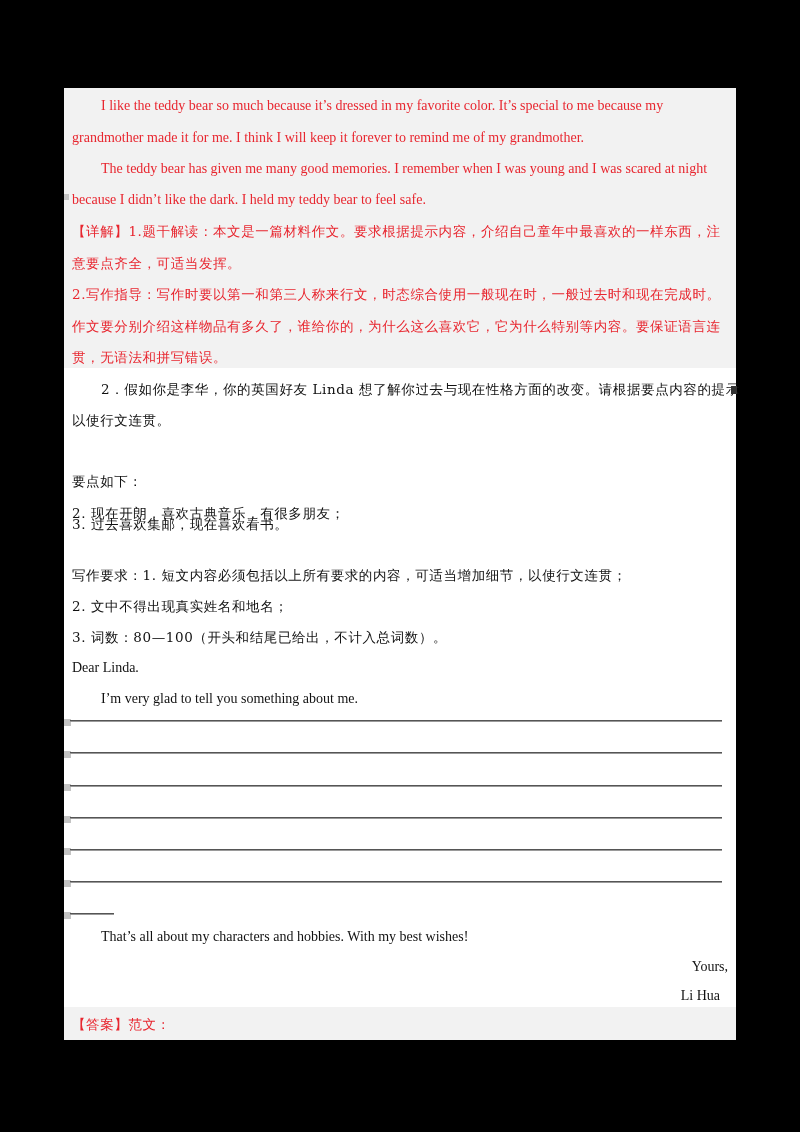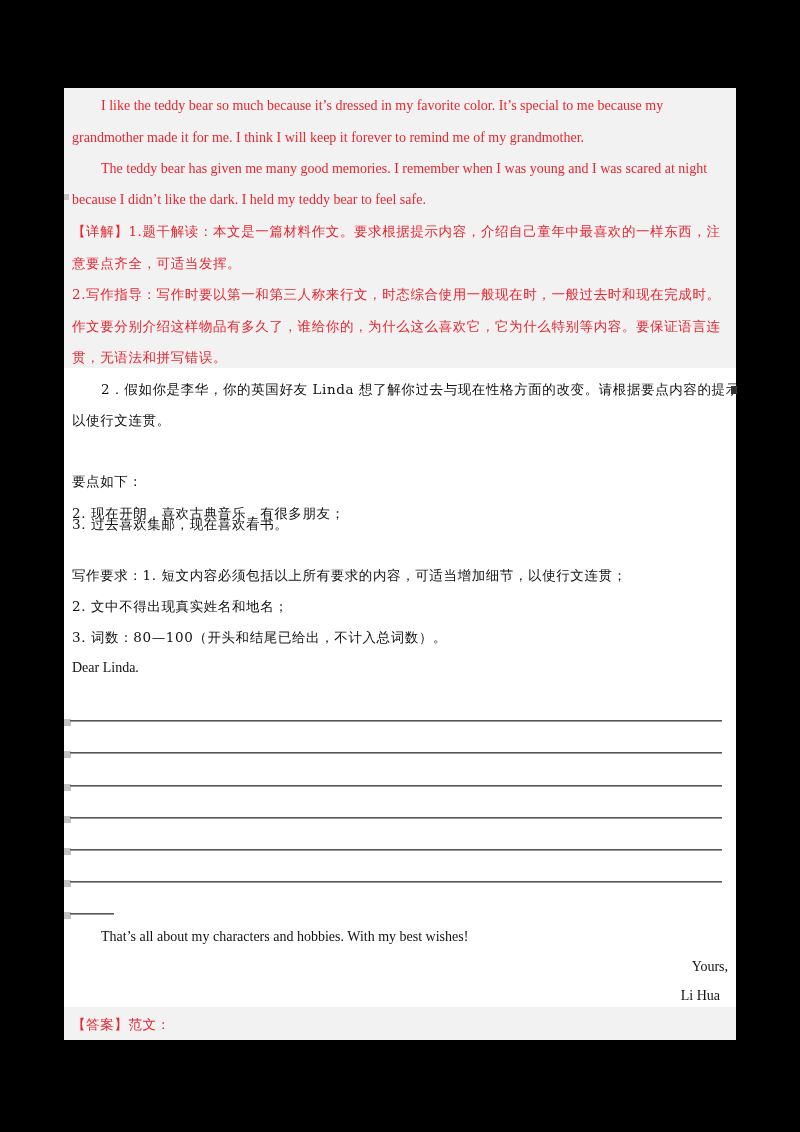--- a/index.html
+++ b/index.html
@@ -105,20 +105,21 @@
   <div class="edge-marker" style="left:667px; top:298px;"></div>
   <div class="line cn" style="left:8px; top:323px;">以使行文连贯。</div>
   <div class="line cn" style="left:8px; top:354px;margin-top:30px;">要点如下：</div>
   <div class="line cn" style="left:8px; top:416px;text-align:right;">2. 现在开朗，喜欢古典音乐，有很多朋友；</div>
   <div class="line cn" style="left:8px; top:427px;">3. 过去喜欢集邮，现在喜欢看书。</div>
   <div class="line cn" style="left:8px; top:478px;">写作要求：1. 短文内容必须包括以上所有要求的内容，可适当增加细节，以使行文连贯；</div>
   <div class="line cn" style="left:8px; top:509px;">2. 文中不得出现真实姓名和地名；</div>
   <div class="line cn" style="left:8px; top:540px;">3. 词数：80—100（开头和结尾已给出，不计入总词数）。</div>
 
   <div class="line" style="left:8px; top:571px;">Dear Linda.</div>
+  <div class="line" style="left:37px; top:602px;">I’m very glad to tell you something about me.</div>
 
   <div>
     <div class="marker" style="top:631px;"></div>
     <div class="rule" style="top:632px; width:652px;"></div>
     <div class="marker" style="top:663px;"></div>
     <div class="rule" style="top:664px; width:652px;"></div>
     <div class="marker" style="top:696px;"></div>
     <div class="rule" style="top:697px; width:652px;"></div>
     <div class="marker" style="top:728px;"></div>
     <div class="rule" style="top:729px; width:652px;"></div>

